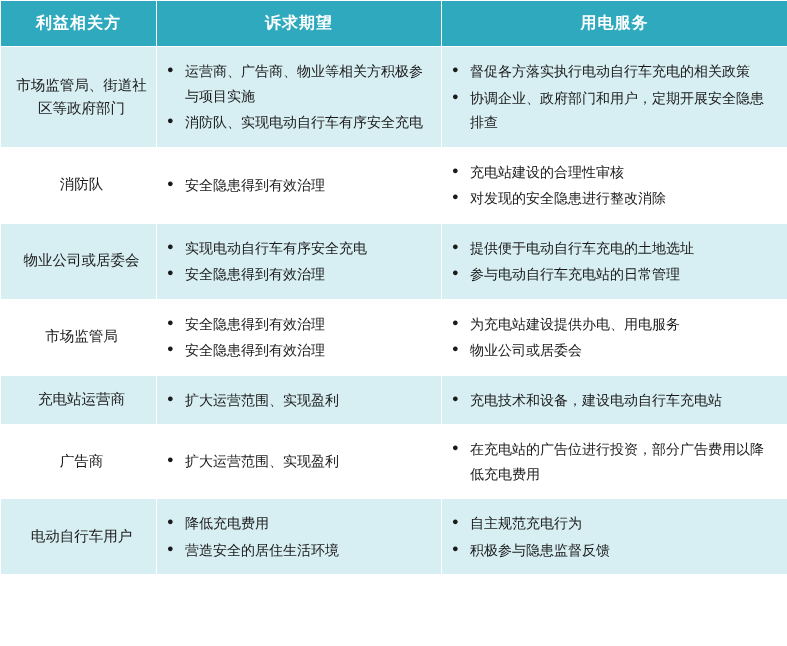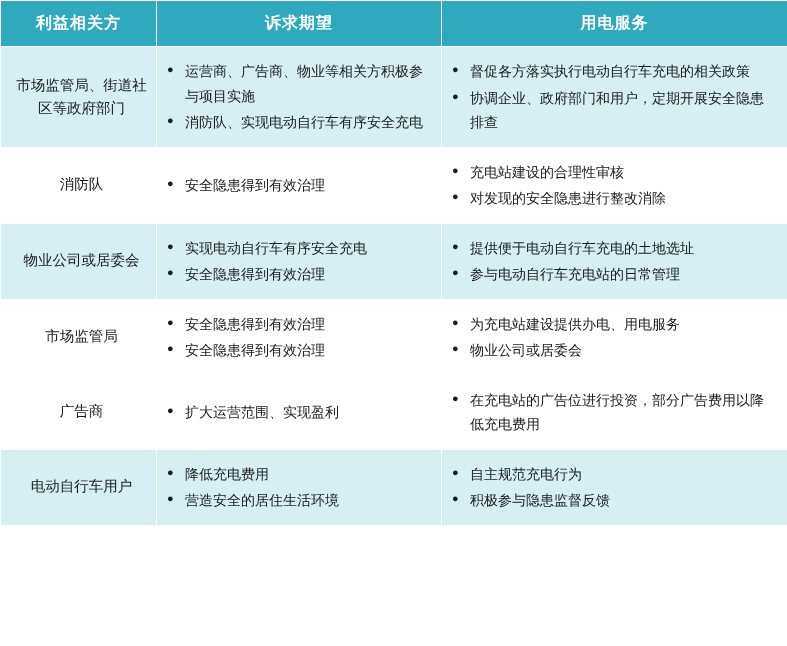--- a/index.html
+++ b/index.html
@@ -161,20 +161,37 @@
           </td>
           <td>
             <div class="cell-inner">
               <ul class="items">
                 <li><span class="bullet">●</span><span>为充电站建设提供办电、用电服务</span></li>
                 <li><span class="bullet">●</span><span>物业公司或居委会</span></li>
               </ul>
             </div>
           </td>
         </tr>
+        <tr class="odd">
+          <td class="party"><span>充电站运营商</span></td>
+          <td>
+            <div class="cell-inner">
+              <ul class="items">
+                <li><span class="bullet">●</span><span>扩大运营范围、实现盈利</span></li>
+              </ul>
+            </div>
+          </td>
+          <td>
+            <div class="cell-inner">
+              <ul class="items">
+                <li><span class="bullet">●</span><span>充电技术和设备，建设电动自行车充电站</span></li>
+              </ul>
+            </div>
+          </td>
+        </tr>
         <tr class="even">
           <td class="party"><span>广告商</span></td>
           <td>
             <div class="cell-inner">
               <ul class="items">
                 <li><span class="bullet">●</span><span>扩大运营范围、实现盈利</span></li>
               </ul>
             </div>
           </td>
           <td>

